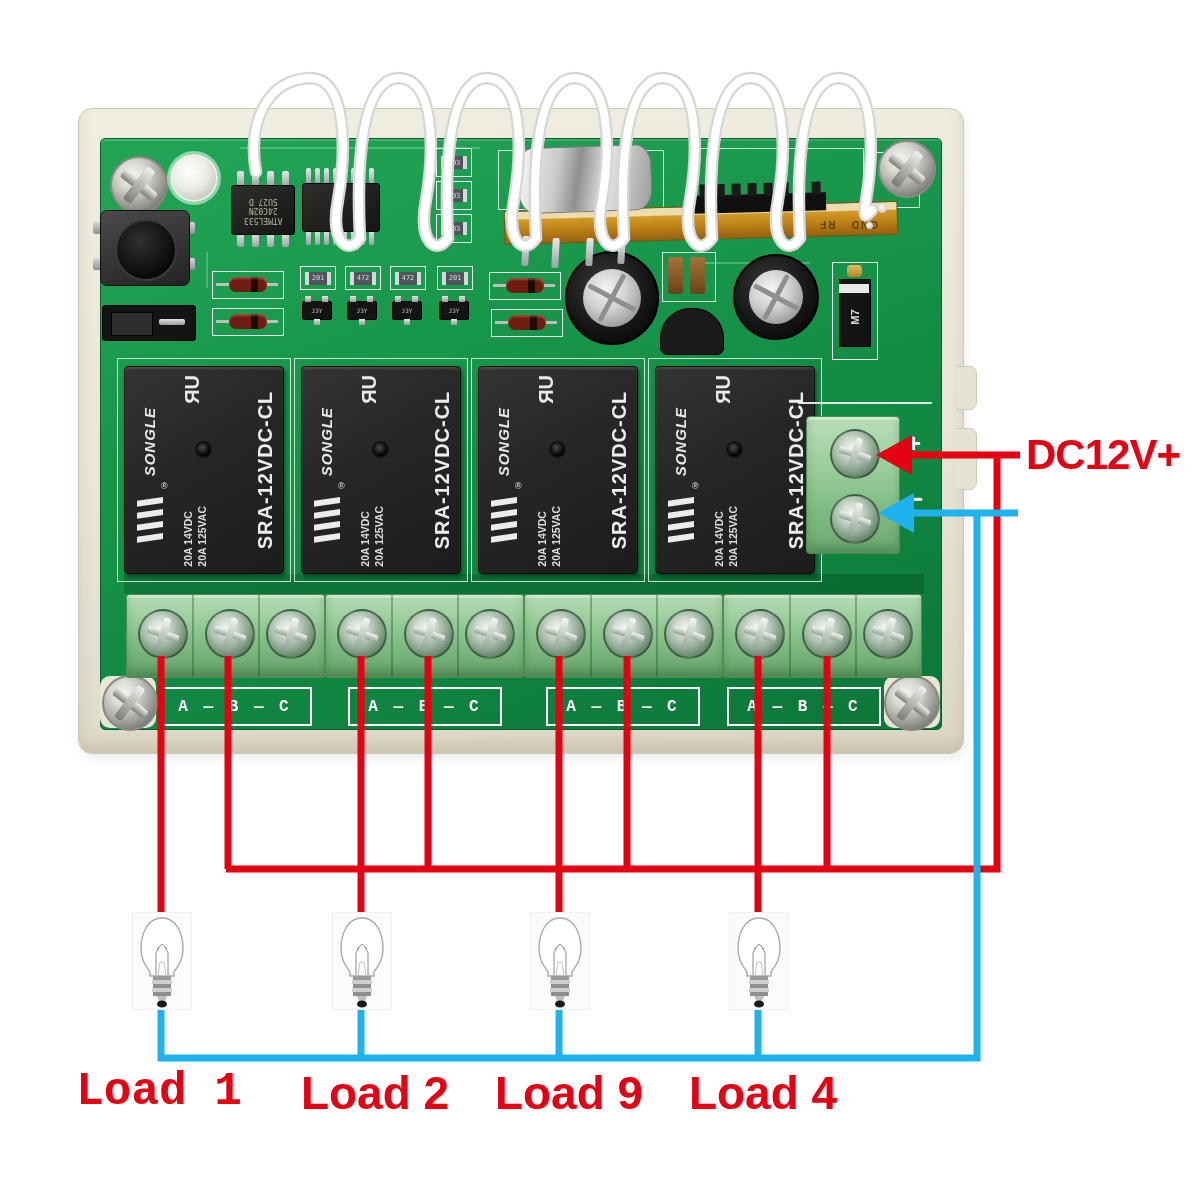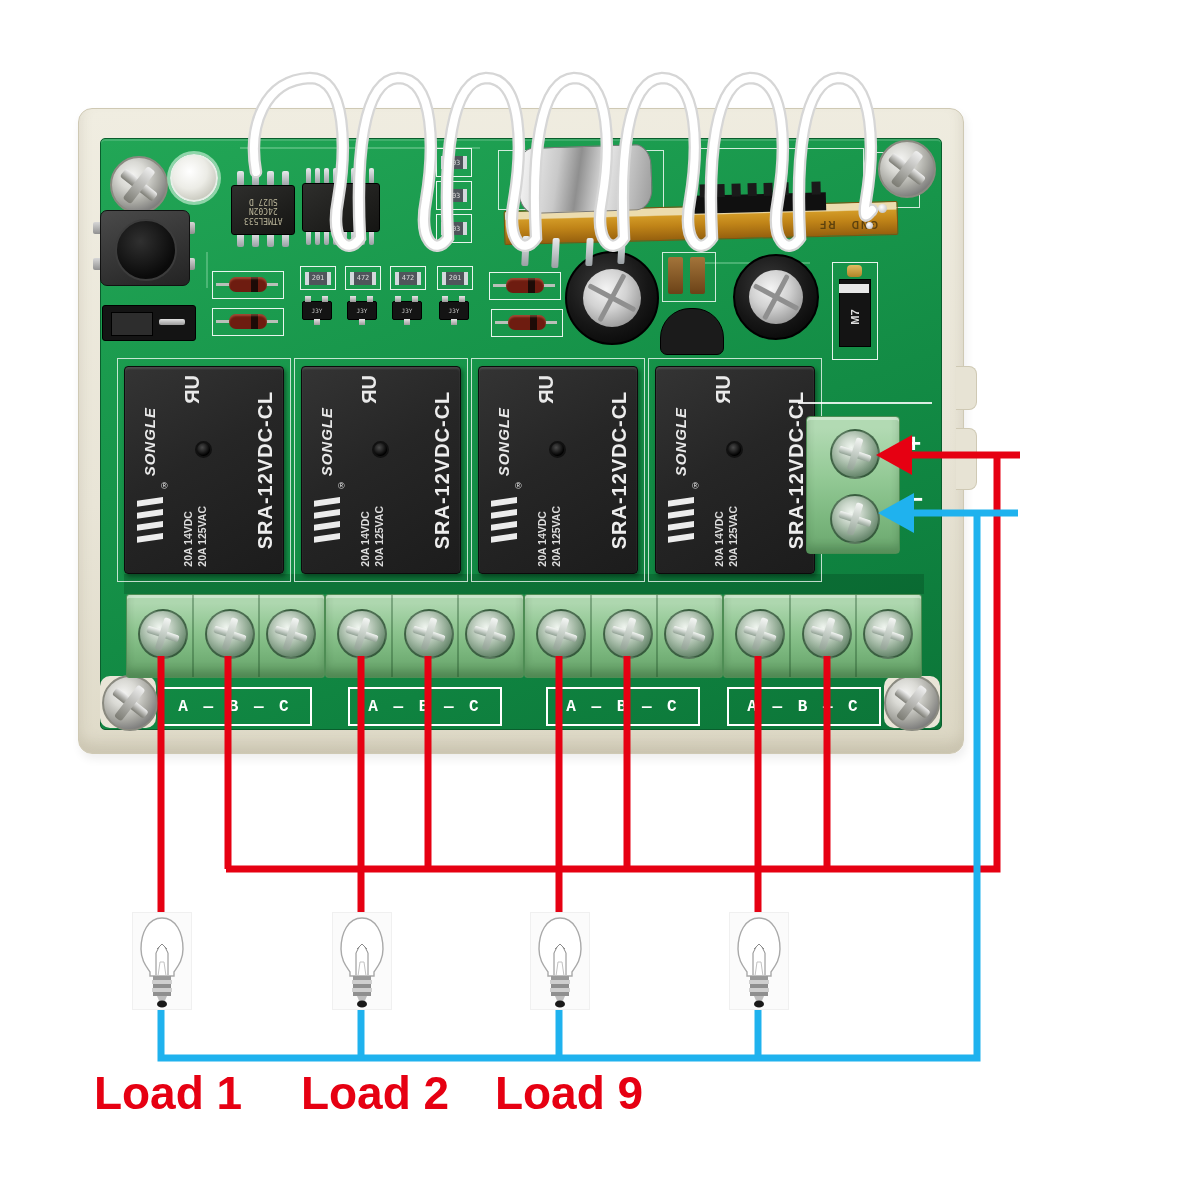--- a/index.html
+++ b/index.html
@@ -524,17 +524,19 @@
         <rect x="20" y="63" width="18" height="4" fill="#9a9a9a"></rect>
         <rect x="19" y="67" width="20" height="4" fill="#cfcfcf"></rect>
         <rect x="20" y="71" width="18" height="4" fill="#8f8f8f"></rect>
         <rect x="19" y="75" width="20" height="4" fill="#cfcfcf"></rect>
         <rect x="20" y="79" width="18" height="4" fill="#8f8f8f"></rect>
         <path d="M24 83 H34 L31 90 H27 Z" fill="#bdbdbd"></path>
         <ellipse cx="29" cy="91" rx="5" ry="3.6" fill="#1a1a1a"></ellipse>
       </svg>
   </div>
 
-  <div class="loadlbl" style="left:168px;">Load 1</div>
+  <div class="dclbl pos">DC12V+</div>
+  <div class="loadlbl" style="left:159px;font-family:Liberation Mono, monospace;">Load 1</div>
   <div class="loadlbl" style="left:375px;">Load 2</div>
   <div class="loadlbl" style="left:569px;">Load 9</div>
+  <div class="loadlbl" style="left:763px;">Load 4</div>
 
 </div>
 
 </body></html>

